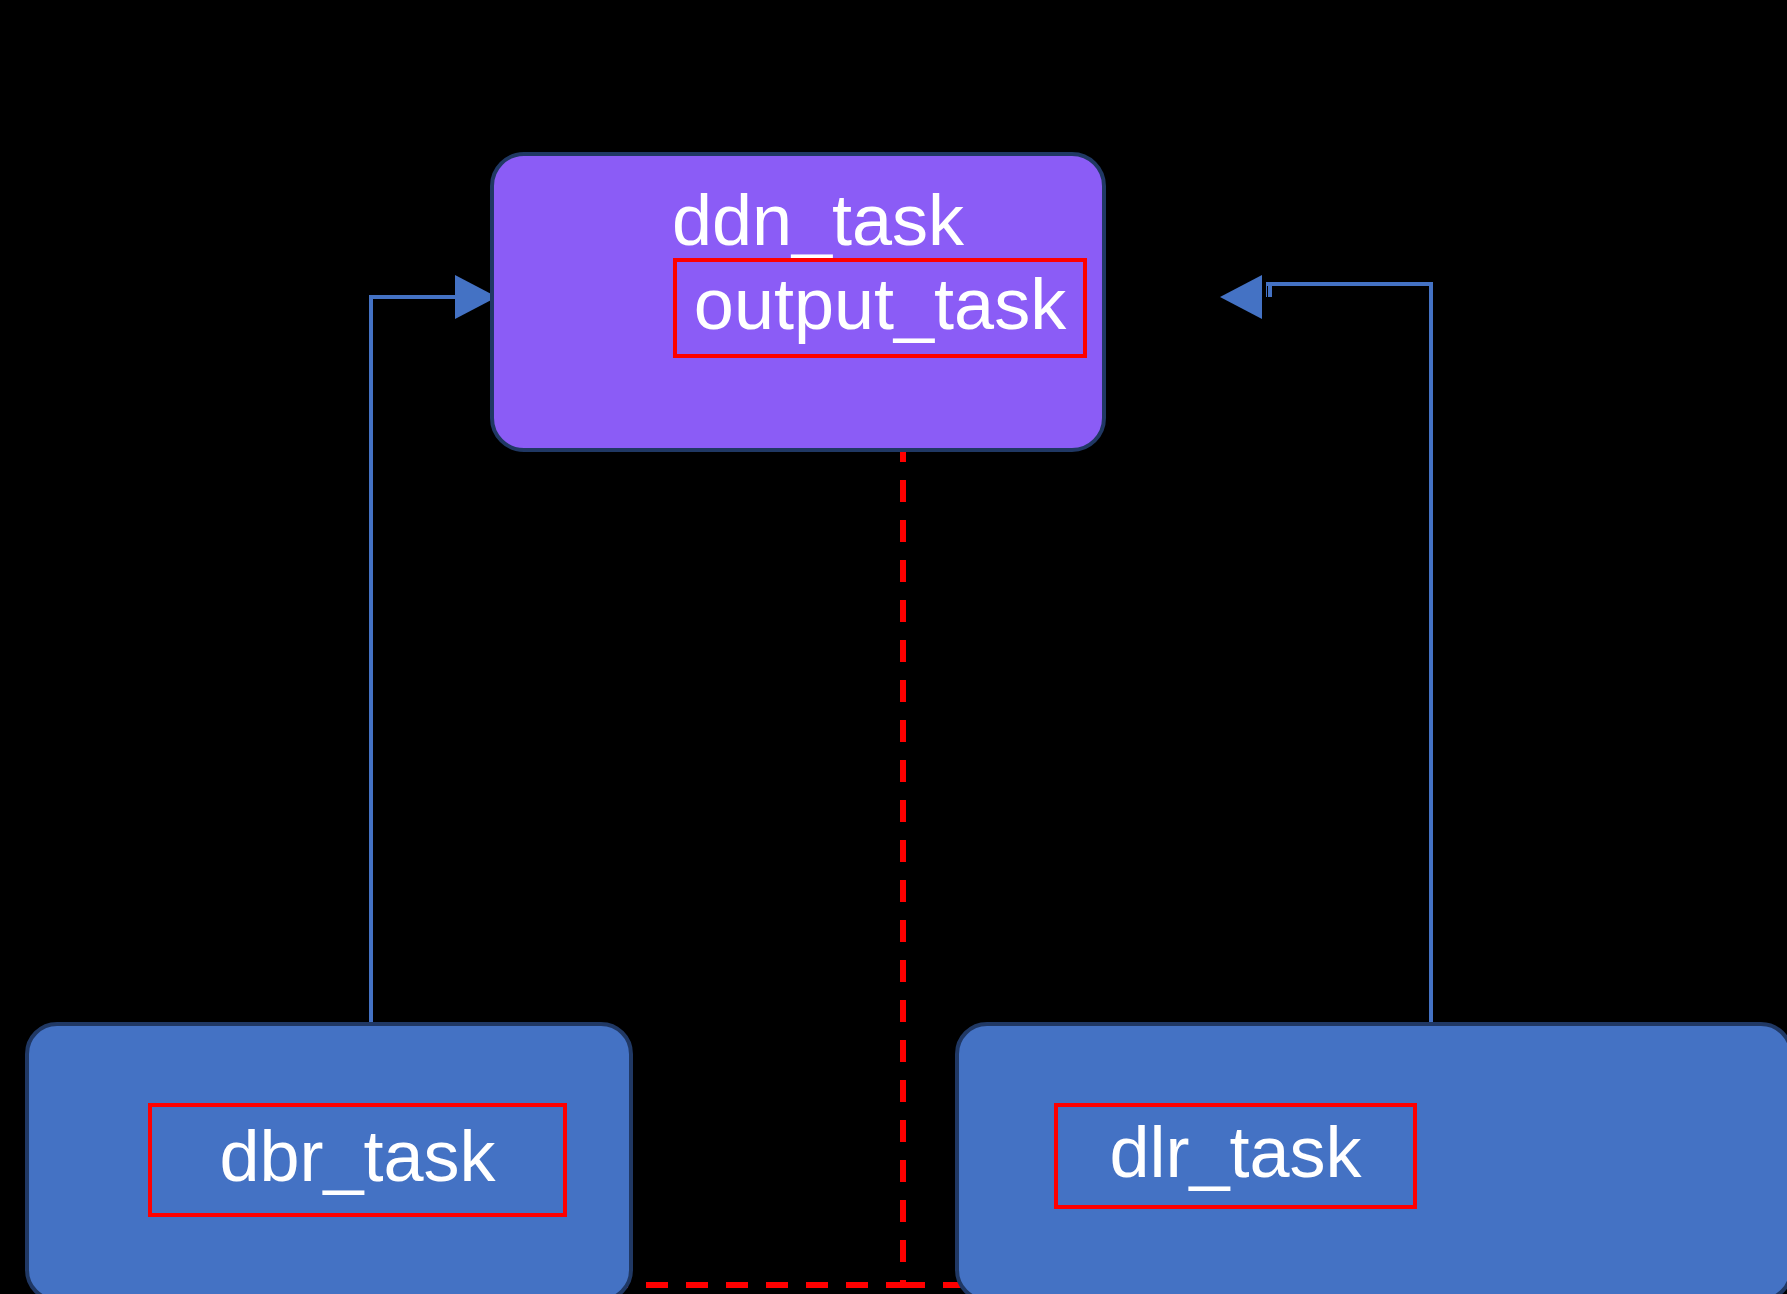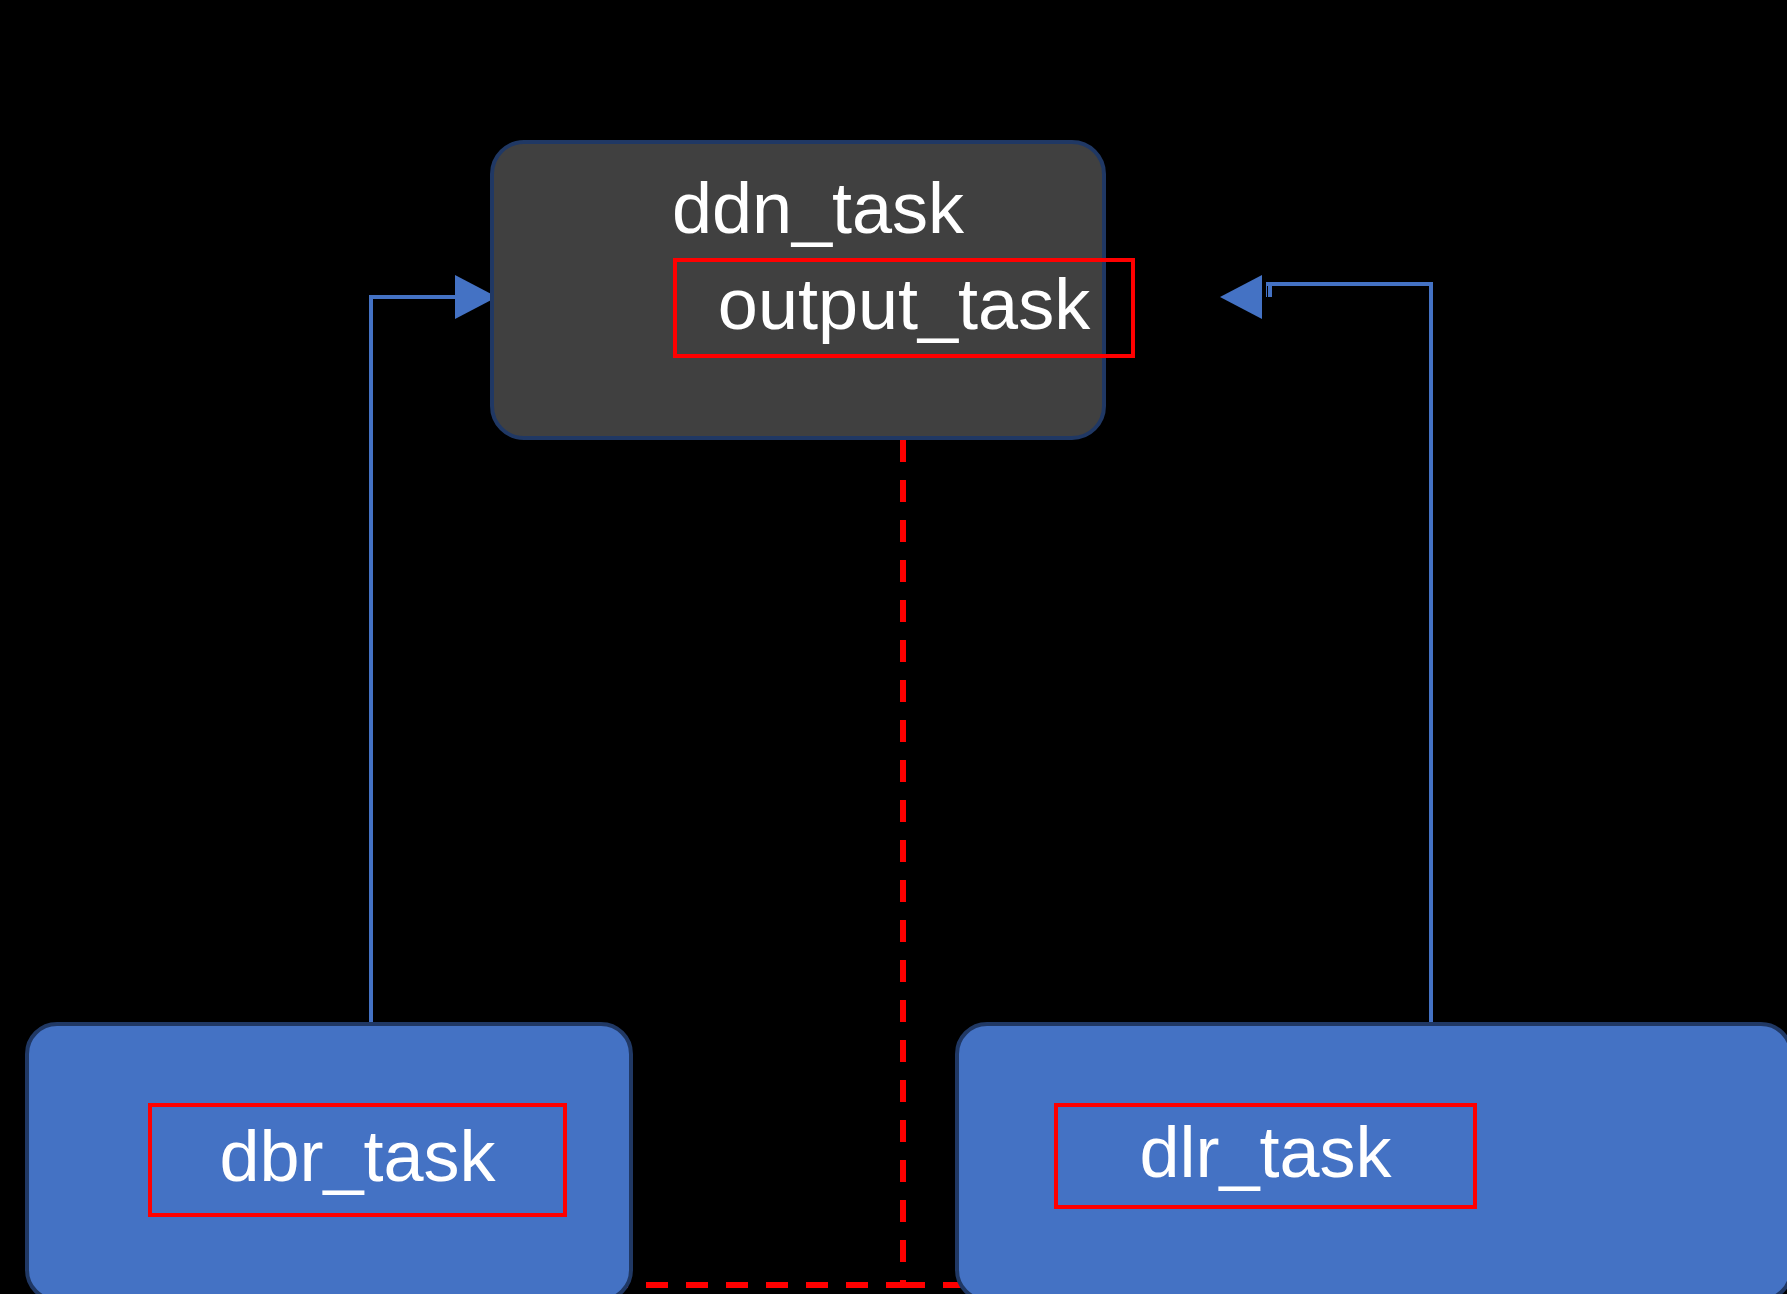--- a/index.html
+++ b/index.html
@@ -30,24 +30,24 @@
     box-sizing: border-box;
     border-radius: 30px;
     border: 4px solid #203864;
     display: flex;
     flex-direction: column;
     align-items: center;
     justify-content: flex-start;
   }
   .node-ddn {
     left: 490px;
-    top: 140px;
+    top: 152px;
     width: 616px;
     height: 300px;
-    background: #404040;
+    background: #8b5cf6;
     border-radius: 34px;
     justify-content: flex-start;
     padding-top: 28px;
     padding-left: 40px;
   }
   .node-dbr {
     left: 25px;
     top: 1022px;
     width: 608px;
     height: 280px;
@@ -81,33 +81,33 @@
     justify-content: center;
     background: transparent;
   }
   .label-box .node-title {
     position: relative;
     top: -4px;
   }
   .label-ddn {
     left: 673px;
     top: 258px;
-    width: 462px;
+    width: 414px;
     height: 100px;
   }
   .label-dbr {
     left: 119px;
     top: 77px;
     width: 419px;
     height: 114px;
   }
   .label-dlr {
     left: 95px;
     top: 77px;
-    width: 423px;
+    width: 363px;
     height: 106px;
   }
 </style>
 </head>
 <body>
 
 <div id="canvas">
 
   <svg class="edges" viewBox="0 0 1787 1294" width="1787" height="1294" xmlns="http://www.w3.org/2000/svg">
 

